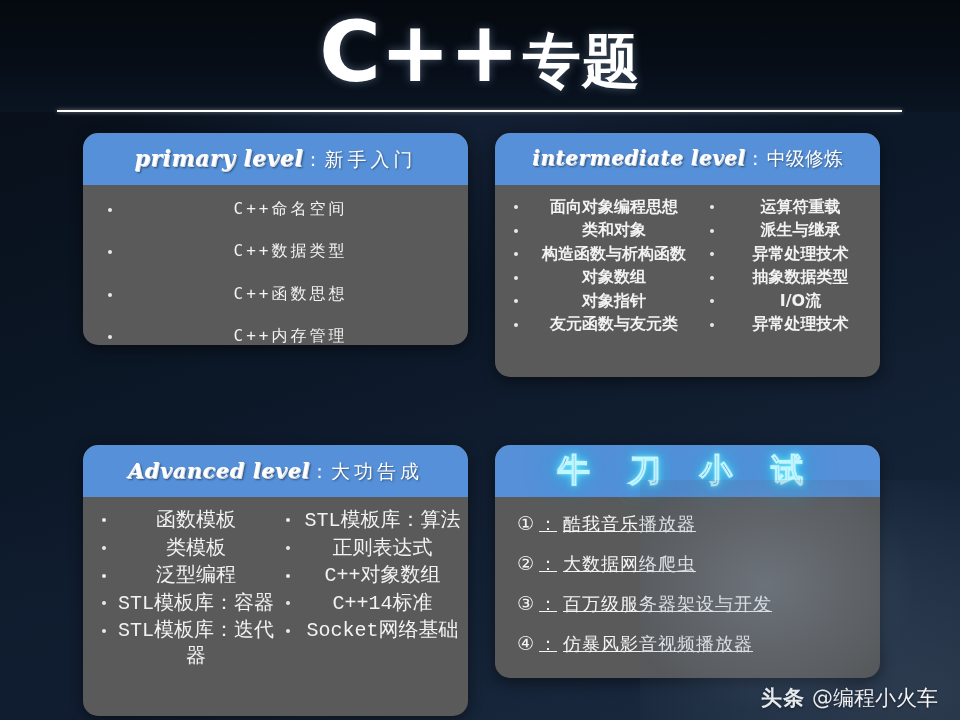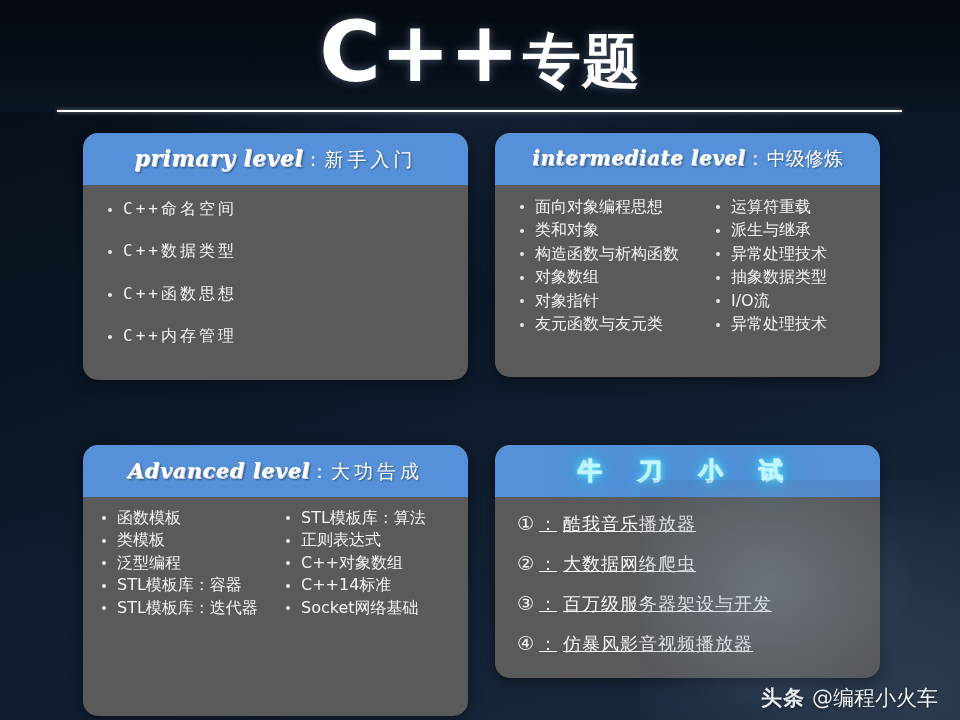--- a/index.html
+++ b/index.html
@@ -46,21 +46,21 @@
     box-shadow:0 0 4px rgba(255,255,255,.55);
   }
 
   
   .grid{position:absolute;left:83px;top:133px;width:797px;height:545px;}
   .panel{
     position:absolute;width:385px;border-radius:15px;overflow:hidden;
     background:#5a5a5a;
     box-shadow:0 4px 14px rgba(0,0,0,.45);
   }
-  .p1{left:0;top:0;height:247px;}
+  .p1{left:0;top:0;height:212px;}
   .p2{left:412px;top:0;height:244px;}
   .p3{left:0;top:312px;height:271px;}
   .p4{left:412px;top:312px;height:233px;}
 
   .phead{
     height:52px;background:#5590d8;
     display:flex;align-items:center;justify-content:center;
     border-radius:15px 15px 0 0;
   }
   .phead-txt{
@@ -76,61 +76,61 @@
   .p2 .en{font-size:20px;}
   .cn{
     font-size:19px;color:#ffffff;font-weight:normal;margin-left:2px;
     text-shadow:1px 1px 2px rgba(0,0,0,.4);
   }
   .p1 .cn{letter-spacing:4px;}
   .p3 .cn{letter-spacing:4px;}
   .colon{font-size:19px;color:#fff;}
 
   .neon{
-    font-size:24px;font-weight:bold;color:#3f7fd0;letter-spacing:14px;
+    font-size:32px;font-weight:bold;color:#3f7fd0;letter-spacing:14px;
     text-shadow:
       0 0 2px #e8ffff,
       0 0 6px #6ff0ff,
       0 0 12px #35d8f5,
       0 0 22px #23b9e8,
       0 0 34px #1aa0d8;
     -webkit-text-stroke:1px #bff6ff;
   }
 
   .pbody{padding:12px 6px 10px 6px;}
-  .cols{display:flex;}
+  .cols{display:flex;text-align:center;}
   .col{flex:1;}
 
   ul.lst{margin:0;padding:0;list-style:none;}
   ul.lst li{
     position:relative;padding-left:26px;color:#f2f2f2;
     font-size:16px;line-height:1.28;margin-bottom:2px;
   }
   ul.lst li:before{
     content:"";position:absolute;left:11px;top:.52em;
     width:4px;height:4px;border-radius:50%;background:#e8e8e8;
   }
 
   
   .p1 .pbody{padding:14px 10px 10px 14px;}
   .p1 ul.lst li{font-size:16px;letter-spacing:3px;margin-bottom:22px;
     font-family:"DejaVu Sans Mono","Liberation Mono",monospace;}
   .p1 ul.lst li:before{top:.55em;}
 
   
-  .p2 .pbody{padding:12px 4px 8px 14px;}
+  .p2 .pbody{padding:12px 4px 8px 8px;font-weight:bold;}
   .p2 .col-a{flex:0 0 196px;}
   .p2 .col-b{flex:1;}
   .p2 ul.lst li{font-size:16px;margin-bottom:3px;}
 
   
   .p3 .pbody{padding:11px 4px 8px 8px;}
   .p3 .col-a{flex:0 0 184px;}
   .p3 .col-b{flex:1;}
-  .p3 ul.lst li{font-size:16px;margin-bottom:2px;}
+  .p3 ul.lst li{font-size:20px;margin-bottom:2px;font-family:Liberation Mono, monospace;}
 
   
   .p4 .pbody{padding:15px 10px 10px 22px;}
   ol.nlst{margin:0;padding:0;list-style:none;}
   ol.nlst li{
     color:#f4f4f4;font-size:18px;margin-bottom:16px;
     display:flex;align-items:baseline;
   }
   ol.nlst li .num{margin-right:5px;font-size:19px;}
   ol.nlst li .sep{margin-right:6px;text-decoration:underline;}

